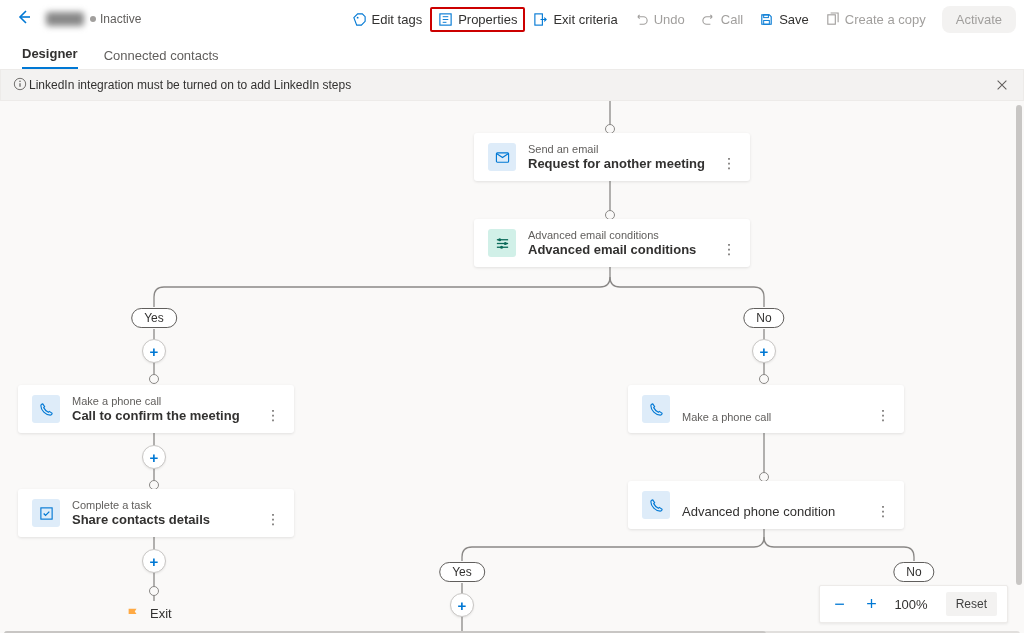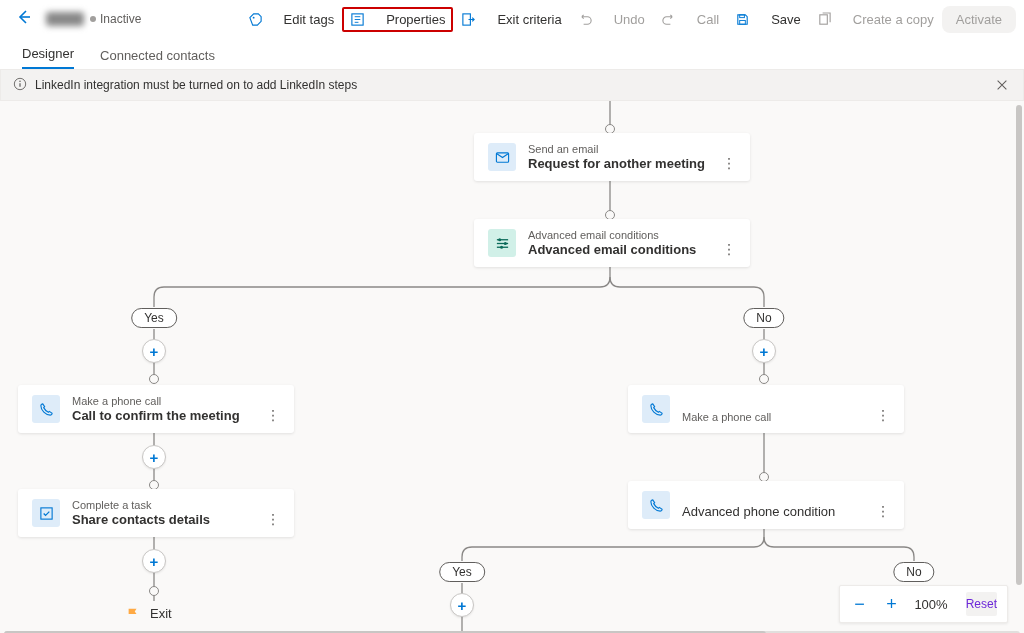--- a/index.html
+++ b/index.html
@@ -2,31 +2,31 @@
 <html><head>
 <meta charset="utf-8">
 <style>
 html,body{margin:0;padding:0;font-family:"Segoe UI",Arial,sans-serif;font-size:13px;color:#323130;background:#fff;width:1024px;height:633px;overflow:hidden}
 .toolbar{display:flex;align-items:center;height:38px;padding:0 8px;border-bottom:1px solid transparent}
 .back-arrow{color:#0078d4;font-size:18px;padding:4px 8px;cursor:pointer}
 .title-blur{width:38px;height:14px;background:#888;border-radius:3px;filter:blur(3px);margin:0 6px}
 .status-dot{width:6px;height:6px;background:#a19f9d;border-radius:50%;margin-right:4px}
 .status-text{color:#605e5c;font-size:12px}
 .tb-spacer{flex:1}
-.tb-btn{display:inline-flex;align-items:center;gap:21px;padding:5px 8px;color:#323130;font-size:13px;cursor:pointer;border-radius:2px}
+.tb-btn{display:inline-flex;align-items:center;gap:5px;padding:5px 8px;color:#323130;font-size:13px;cursor:pointer;border-radius:2px}
 .tb-btn.disabled{color:#a19f9d;cursor:default}
 .tb-btn svg{flex-shrink:0}
 .tb-ico{width:15px;height:15px;display:inline-flex;align-items:center;justify-content:center;color:#0078d4}
 .tb-btn.disabled .tb-ico{color:#a19f9d}
 .props-highlight{border:2px solid #c00;border-radius:2px;padding:3px 6px}
-.activate-btn{background:#f3f2f1;color:#a19f9d;padding:6px 14px;margin-left:0;font-size:13px;border-radius:8px}
+.activate-btn{background:#f3f2f1;color:#a19f9d;padding:6px 14px;margin-left:8px;font-size:13px;border-radius:8px}
 .tabbar{display:flex;gap:26px;padding:0 22px;height:30px;align-items:end}
 .tab{padding-bottom:6px;color:#605e5c;cursor:pointer;font-size:13px}
-.tab.active{color:#323130;font-weight:400;border-bottom:2px solid #0078d4}
-.infobar{display:flex;align-items:center;background:#f3f2f1;border:1px solid #edebe9;padding:6px 12px;font-size:12px;color:#323130;gap:8px}
+.tab.active{color:#323130;font-weight:700;border-bottom:2px solid #0078d4}
+.infobar{display:flex;align-items:center;background:#f3f2f1;border:1px solid #edebe9;padding:6px 12px;font-size:12px;color:#323130;gap:2px}
 .infobar .close-x{margin-left:auto;width:18px;height:18px;color:#605e5c;cursor:pointer;display:flex;align-items:center;justify-content:center;font-size:16px}
 .canvas{position:relative;background:#faf9f8;width:1024px;height:538px;overflow:hidden}
 .node{position:absolute;background:#fff;border-radius:3px;box-shadow:0 1px 3px rgba(0,0,0,.1);display:flex;align-items:flex-end;padding:10px 14px}
 .node .icon{width:28px;height:28px;border-radius:3px;display:flex;align-items:center;justify-content:center;margin-right:12px;flex-shrink:0}
 .icon.email{background:#deecf9;color:#0078d4}
 .icon.cond{background:#d1f0e8;color:#0b6a5a}
 .icon.phone{background:#deecf9;color:#0078d4}
 .icon.task{background:#deecf9;color:#0078d4}
 .icon svg{width:15px;height:15px}
 .node-body{display:flex;flex-direction:column;gap:1px}
@@ -36,21 +36,21 @@
 .node-menu{margin-left:auto;padding-left:12px;color:#605e5c;cursor:pointer;font-size:14px}
 .edge{position:absolute;background:none;pointer-events:none}
 .dot{position:absolute;width:8px;height:8px;border:1.5px solid #8a8886;border-radius:50%;background:#faf9f8;transform:translate(-50%,-50%)}
 .plus{position:absolute;width:22px;height:22px;border:1px solid #c8c6c4;border-radius:50%;background:#fff;color:#0078d4;font-size:15px;font-weight:600;display:flex;align-items:center;justify-content:center;transform:translate(-50%,-50%);cursor:pointer;box-shadow:0 1px 2px rgba(0,0,0,.08)}
 .pill{position:absolute;border:1.5px solid #605e5c;background:#fff;border-radius:999px;padding:2px 12px;font-size:12px;color:#323130;transform:translate(-50%,-50%)}
 .exit{position:absolute;display:flex;align-items:center;gap:10px;font-size:13px;color:#323130}
 .exit-flag{width:14px;height:14px;color:#ffaa44}
 .zoombar{position:absolute;right:16px;bottom:16px;background:#fff;border:1px solid #edebe9;border-radius:2px;display:flex;align-items:center;gap:14px;padding:6px 10px;box-shadow:0 1px 3px rgba(0,0,0,.08)}
 .zoombar .zb{color:#0078d4;font-size:18px;cursor:pointer;width:18px;text-align:center}
 .zoombar .zv{font-size:13px;color:#323130}
-.zoombar .reset{background:#f3f2f1;color:#6d28d9;padding:5px 0;border-radius:2px;font-size:12px;cursor:pointer;margin-left:4px}
+.zoombar .reset{background:#f3f2f1;color:#404040;padding:5px 10px;border-radius:2px;font-size:12px;cursor:pointer;margin-left:4px}
 .hscroll{position:absolute;left:4px;right:4px;bottom:2px;height:6px;background:#e1dfdd;border-radius:3px}
 .hscroll .thumb{height:100%;width:75%;background:#c8c6c4;border-radius:3px}
 .vscroll{position:absolute;right:2px;top:4px;width:6px;height:520px;background:transparent}
 .vscroll .thumb{width:100%;height:480px;background:#c8c6c4;border-radius:3px}
 </style>
 </head>
 <body>
 
 <div class="toolbar">
   <span class="back-arrow">

